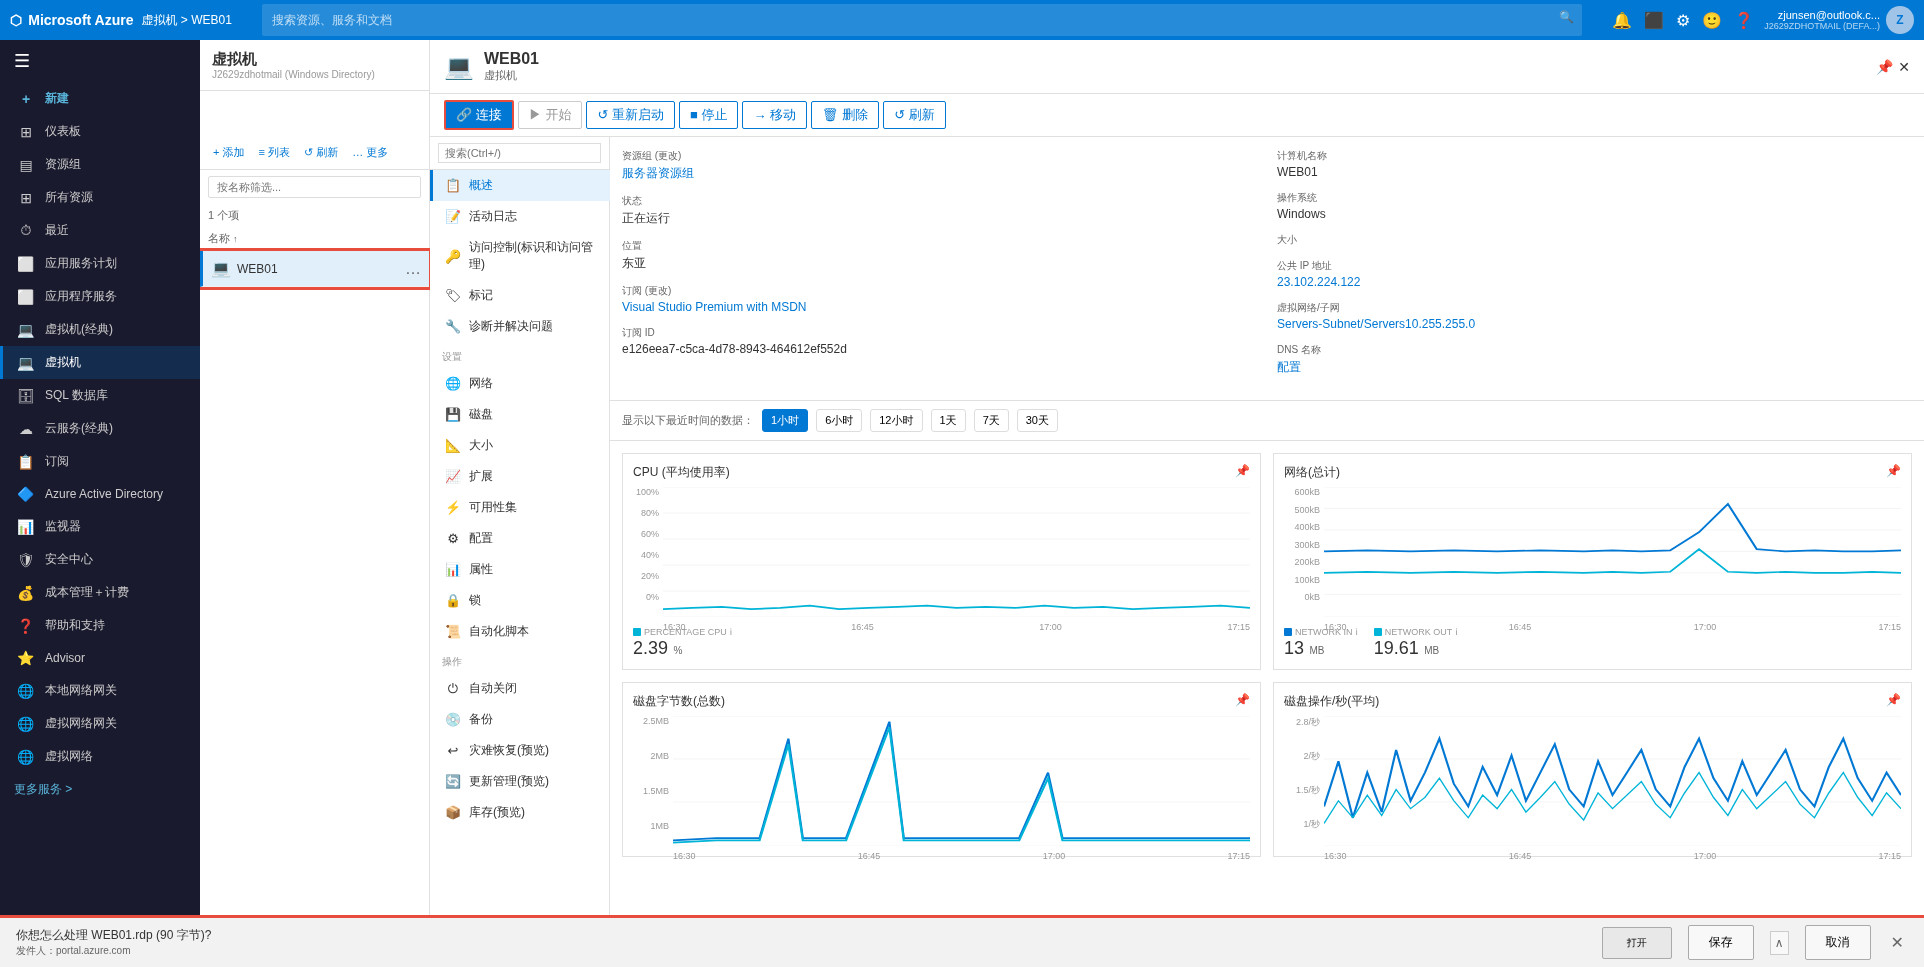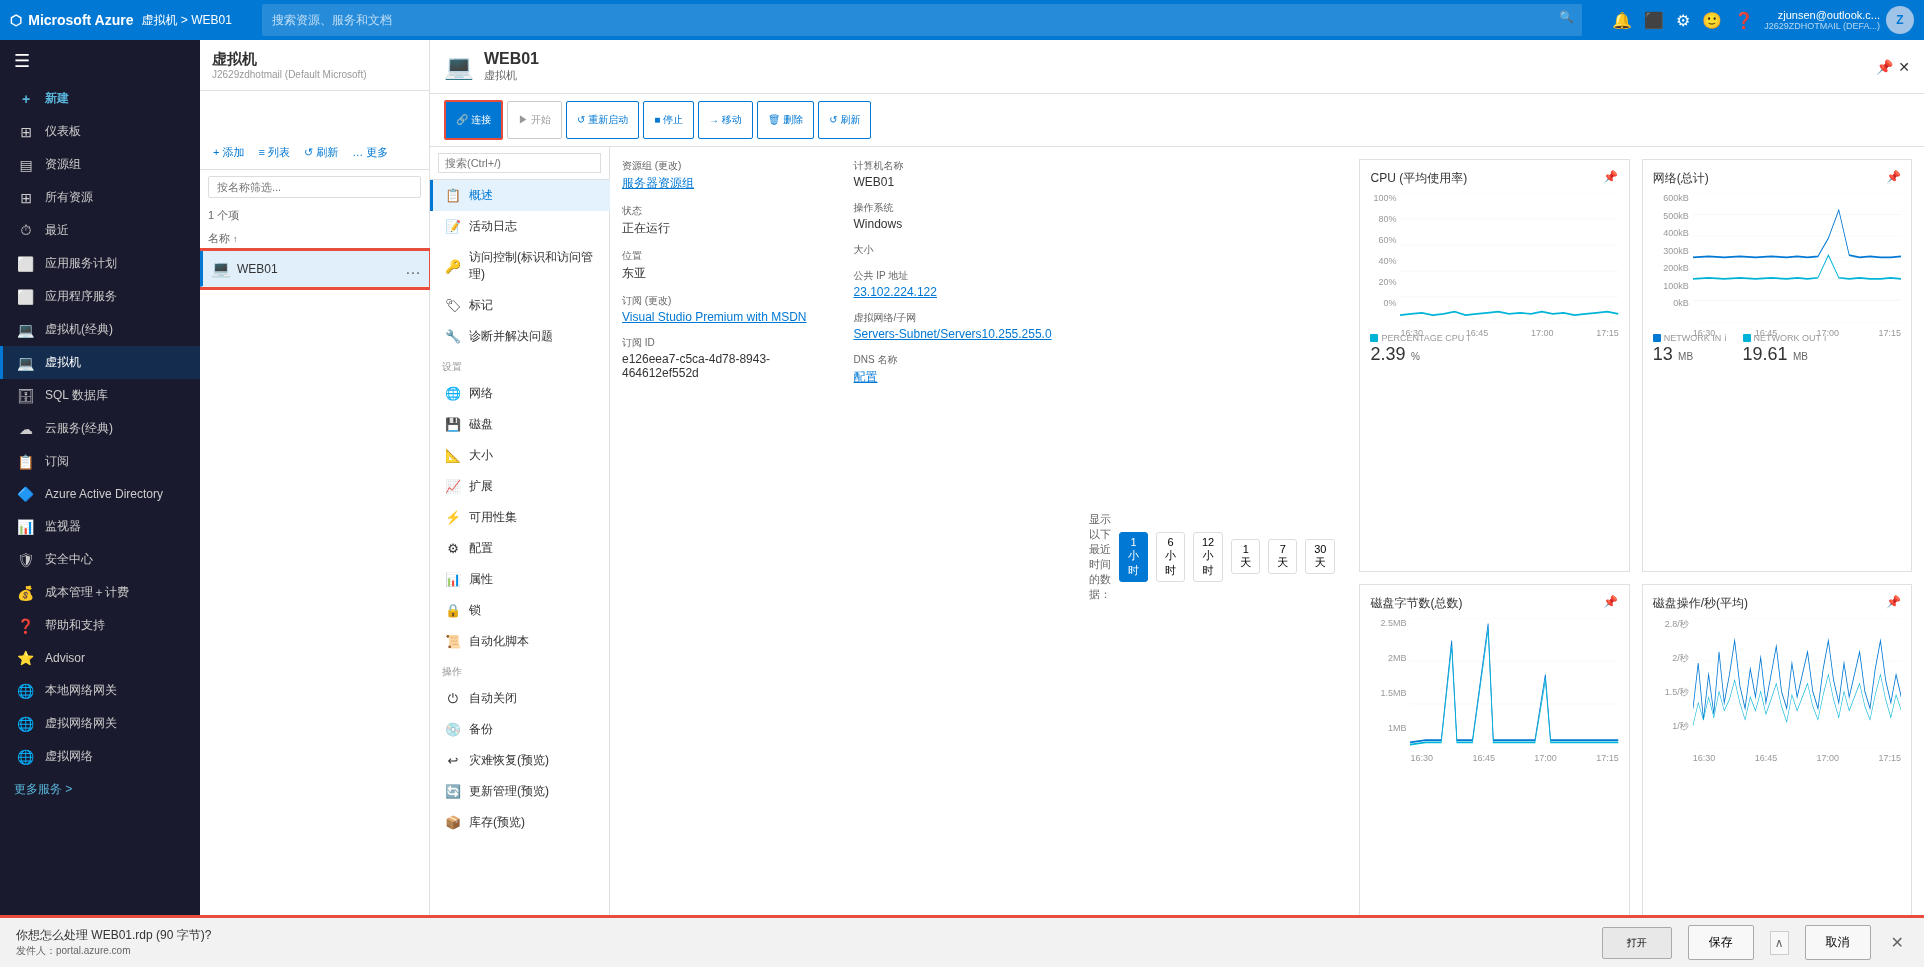--- a/index.html
+++ b/index.html
@@ -162,22 +162,22 @@
       display: flex;
       align-items: center;
       padding: 6px 14px;
       border-bottom: 1px solid #e0e0e0;
       gap: 4px;
     }
     .detail-actions button {
       background: none;
       border: 1px solid #0078d4;
       color: #0078d4;
-      font-size: 10px;
-      padding: 11px 10px;
+      font-size: 13px;
+      padding: 4px 10px;
       cursor: pointer;
       border-radius: 2px;
       display: flex;
       align-items: center;
       gap: 4px;
     }
     .detail-actions button.primary { background: #0078d4; color: white; }
     .detail-actions button:disabled { border-color: #ccc; color: #999; cursor: default; }
     .detail-body {
       flex: 1;
@@ -203,26 +203,27 @@
       border-left: 3px solid transparent;
     }
     .nav-menu-item.active { background: #e3f2fd; border-left: 3px solid #0078d4; color: #0078d4; }
     .nav-menu-section { padding: 8px 12px 4px; font-size: 10px; color: #999; text-transform: uppercase; }
     .nav-menu-item .nm-icon { width: 16px; text-align: center; font-size: 13px; }
 
     
     .main-content {
       flex: 1;
       display: flex;
+      flex-direction: column;
       overflow: hidden;
     }
     .info-section { margin-bottom: 12px; }
     .info-label { font-size: 10px; color: #666; margin-bottom: 2px; }
     .info-value { font-size: 12px; color: #333; }
-    .info-value.link { color: #0078d4; cursor: pointer; text-decoration: underline; }
+    .info-value.link { color: #0078d4; cursor: pointer; }
 
     
     .time-filter {
       display: flex;
       align-items: center;
       gap: 8px;
       padding: 8px 12px;
       border-bottom: 1px solid #e0e0e0;
       font-size: 11px;
     }
@@ -421,21 +422,21 @@
       <span>虚拟网络</span>
     </div>
     <div class="sidebar-more">更多服务 &gt;</div>
   </div>
 
   <div class="content-area">
 
     <div class="vm-list-panel">
       <div class="panel-header">
         <div class="panel-title">虚拟机</div>
-        <div class="panel-subtitle" style="font-size:10px;color:#999">J2629zdhotmail (Default Microsoft)</div>
+        <div class="panel-subtitle" style="font-size:10px;color:#999">J2629zdhotmail (Windows Directory)</div>
       </div>
       <div class="panel-toolbar">
         <button>+ 添加</button>
         <button>≡ 列表</button>
         <button>↺ 刷新</button>
         <button>… 更多</button>
       </div>
       <div class="panel-search">
         <input type="text" placeholder="按名称筛选..." style="">
       </div>

